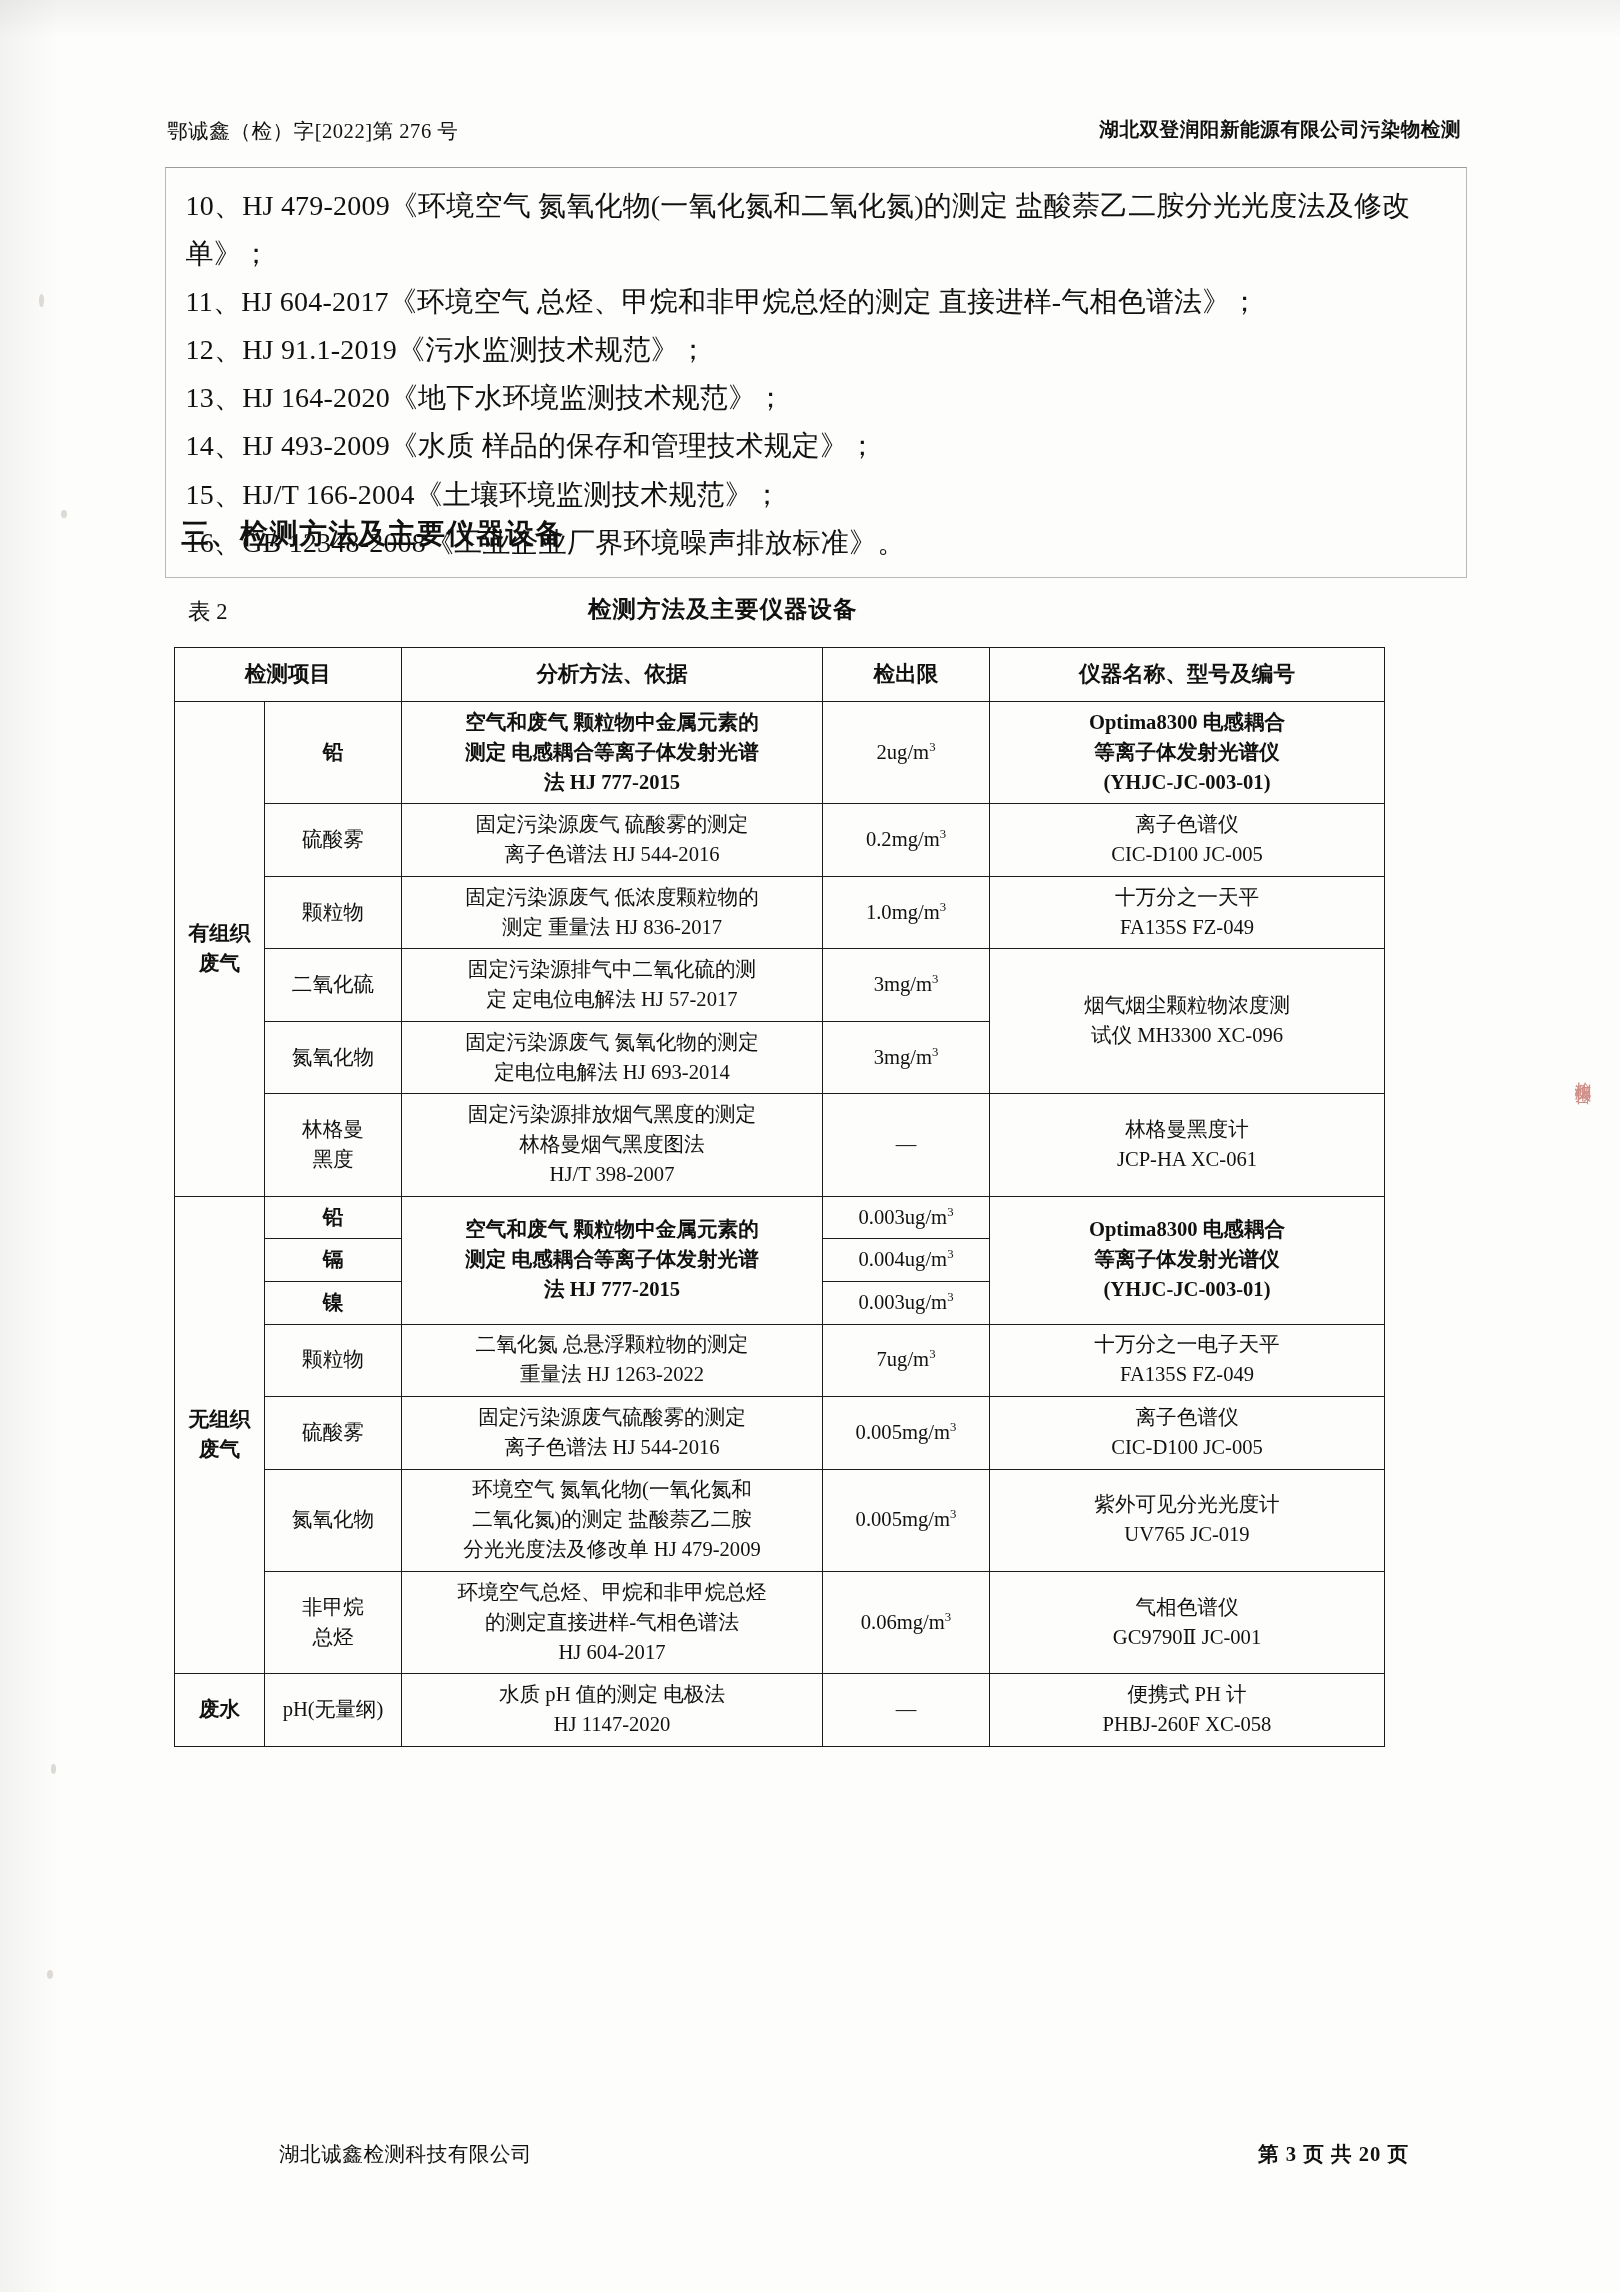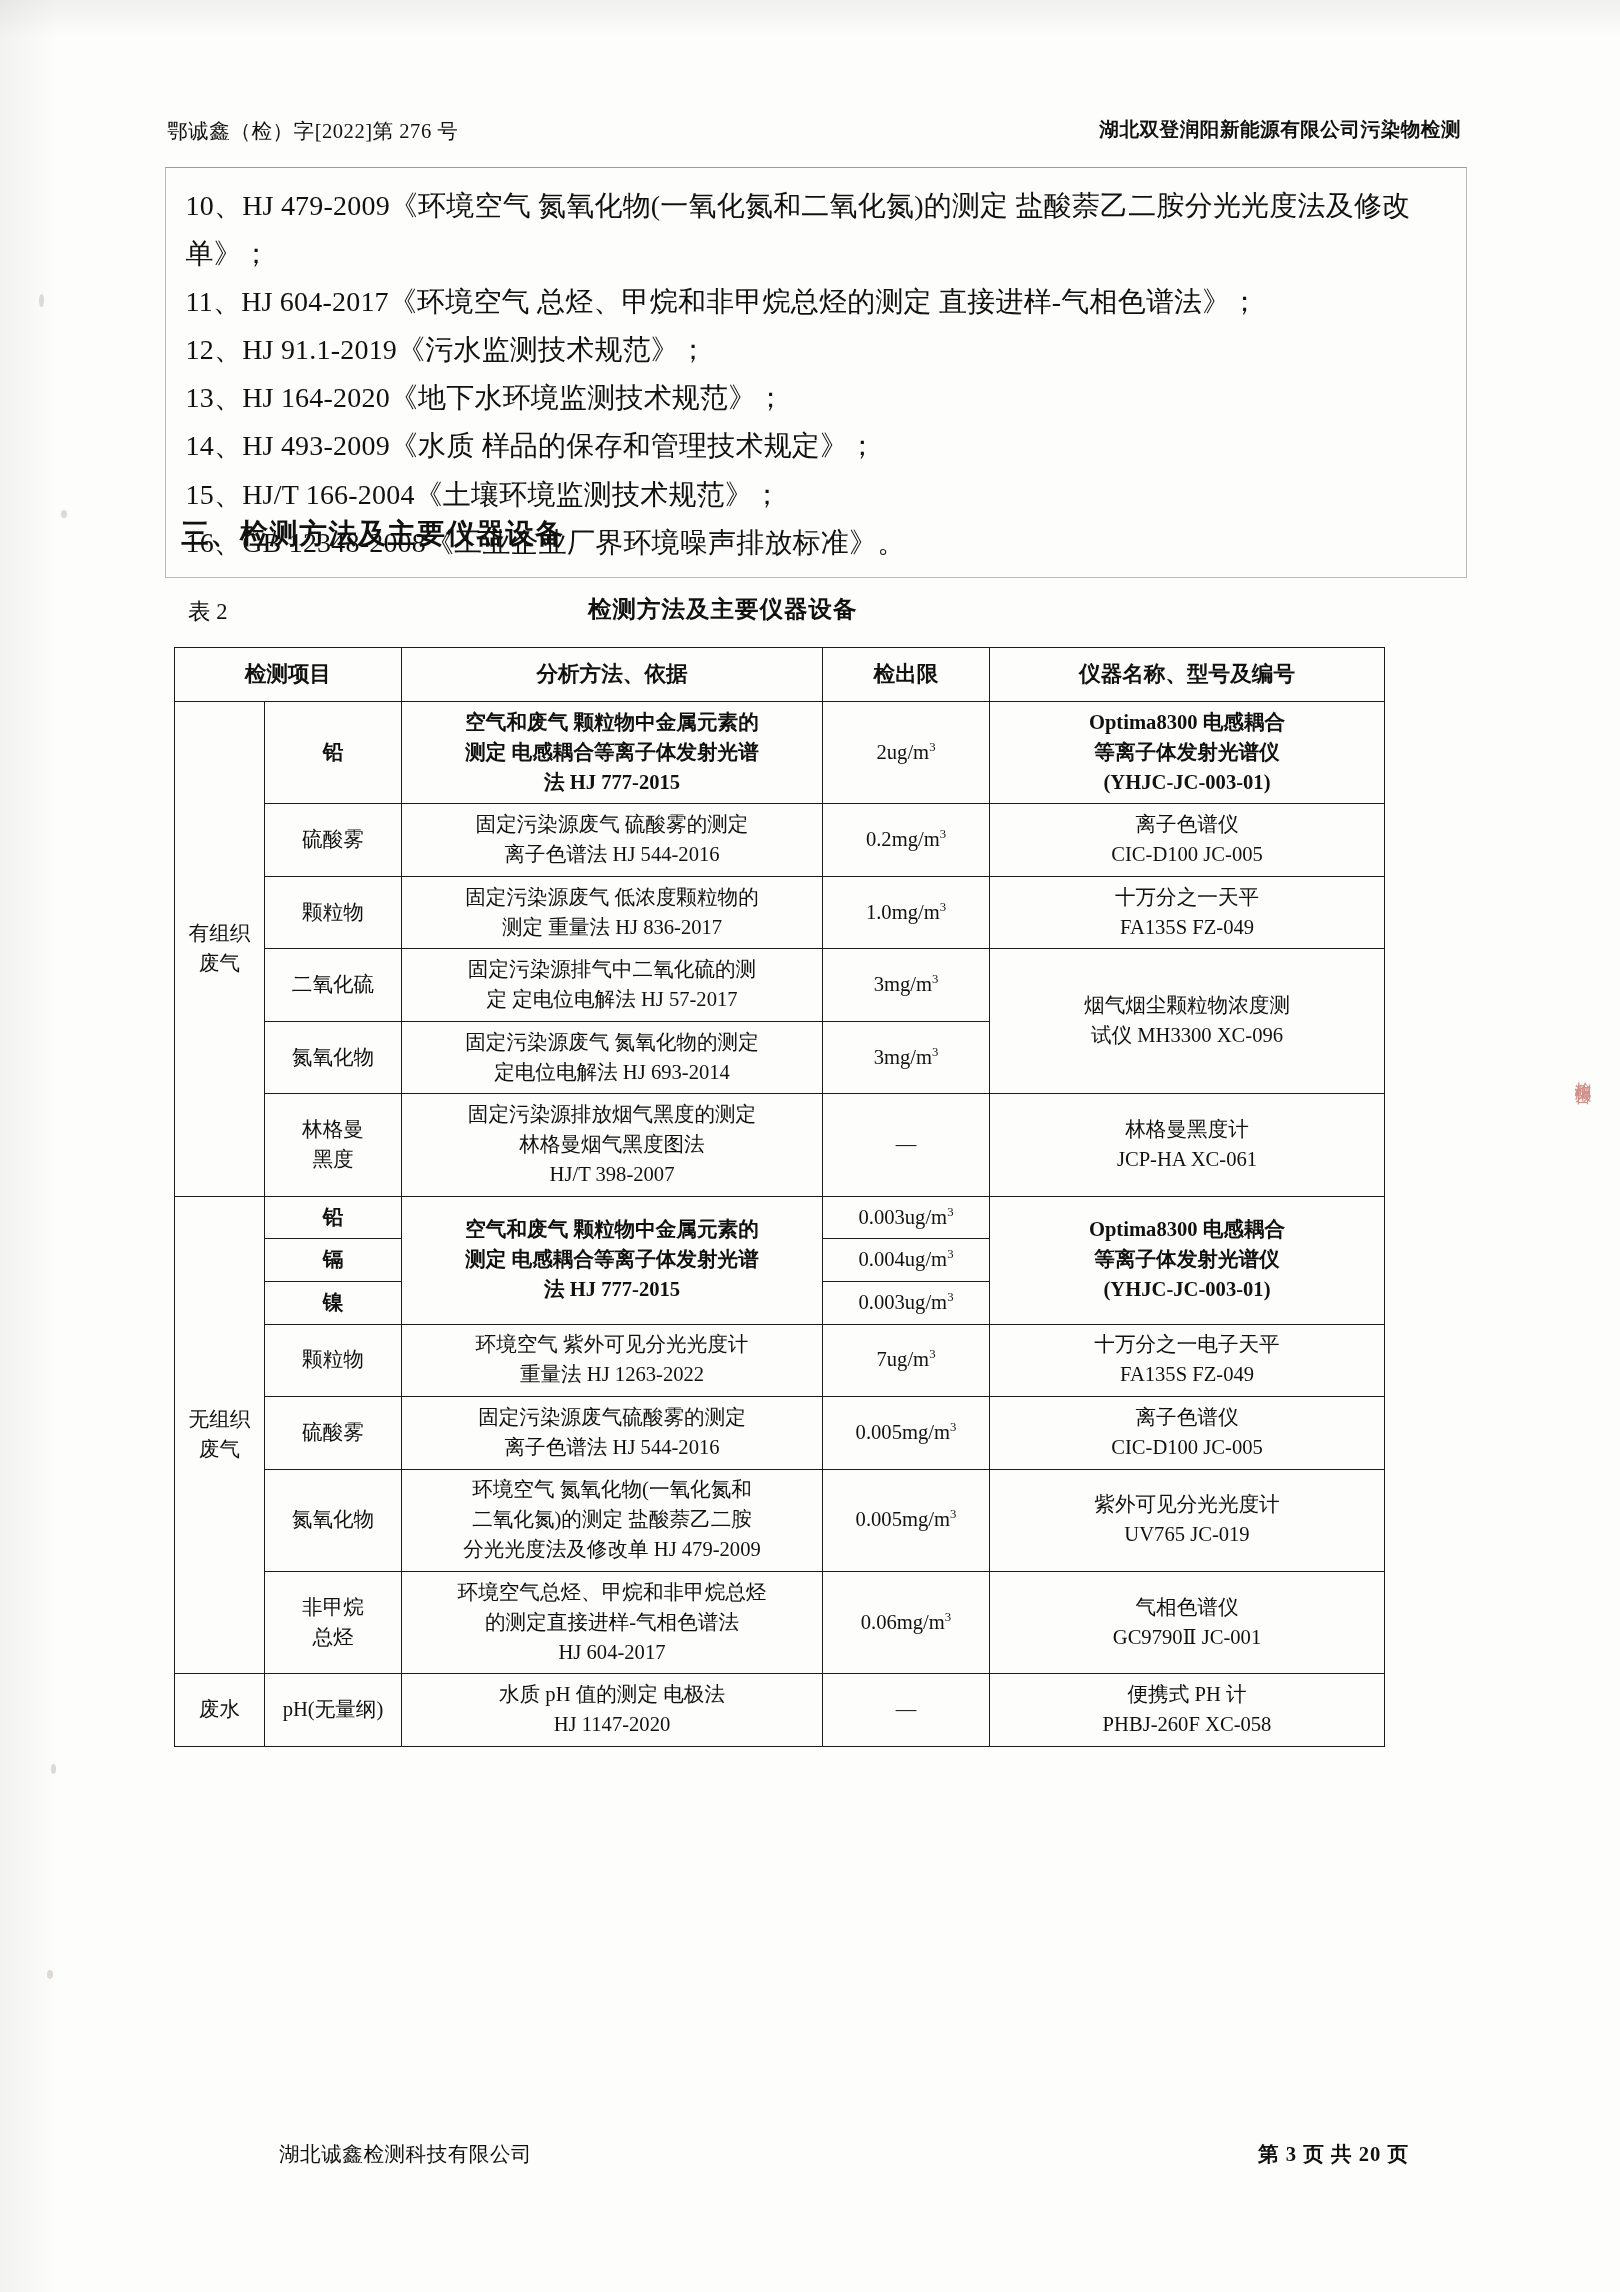--- a/index.html
+++ b/index.html
@@ -145,21 +145,21 @@
   .meth-cell {
     line-height: 1.6;
   }
   .inst-cell {
     line-height: 1.6;
   }
   sup.u { font-size: 0.62em; vertical-align: super; }
 
   
   .grp {
-    font-weight: normal;
+    font-weight: bold;
     font-size: 21.6px;
     line-height: 1.6;
   }
 
   
   .ftr-left {
     position: absolute;
     bottom: 125px;
     left: 235px;
     font-size: 20.6px;
@@ -371,21 +371,21 @@
         <tr>
           <td class="bold-cell">镍</td>
           <td>
             <span>0.003ug/m</span><sup class="u">3</sup>
           </td>
         </tr>
 
         <tr>
           <td>颗粒物</td>
           <td class="meth-cell">
-            <div>环境空气 紫外可见分光光度计</div>
+            <div>二氧化氮 总悬浮颗粒物的测定</div>
             <div>重量法 HJ 1263-2022</div>
           </td>
           <td>
             <span>7ug/m</span><sup class="u">3</sup>
           </td>
           <td class="inst-cell">
             <div>十万分之一电子天平</div>
             <div>FA135S  FZ-049</div>
           </td>
         </tr>

